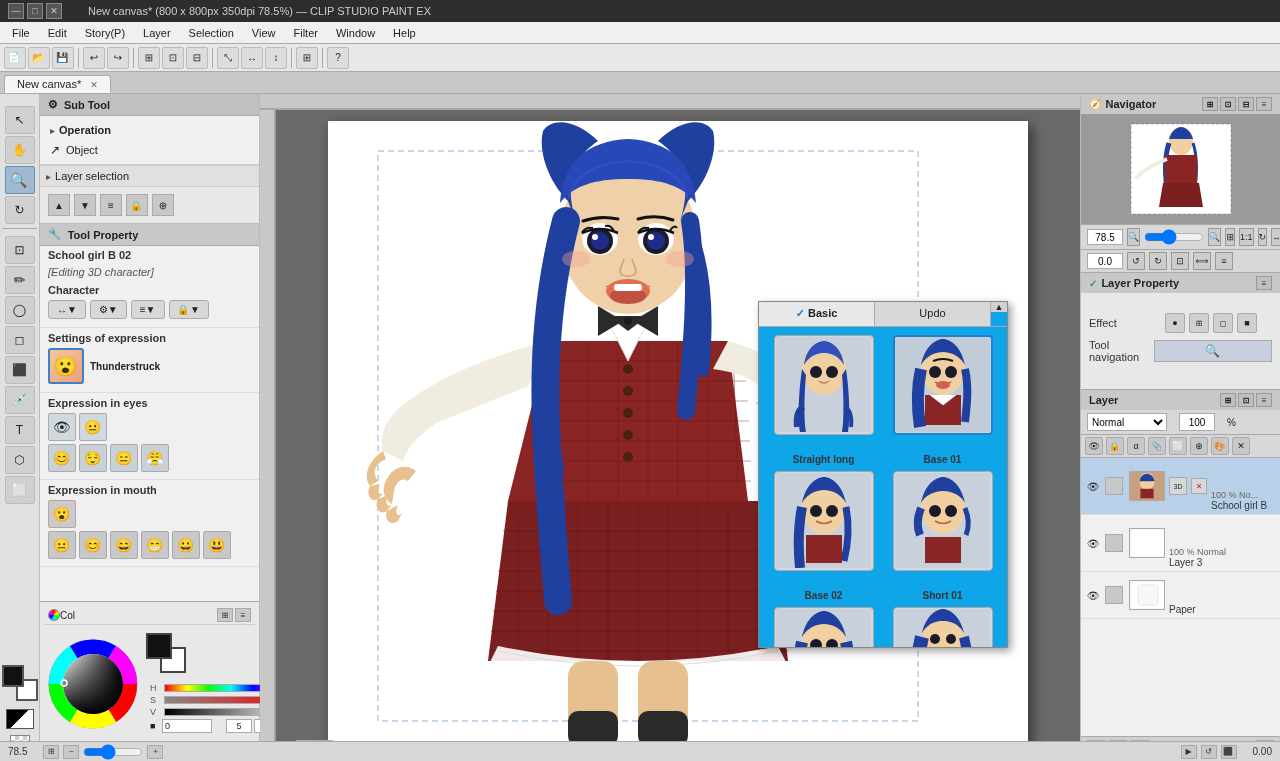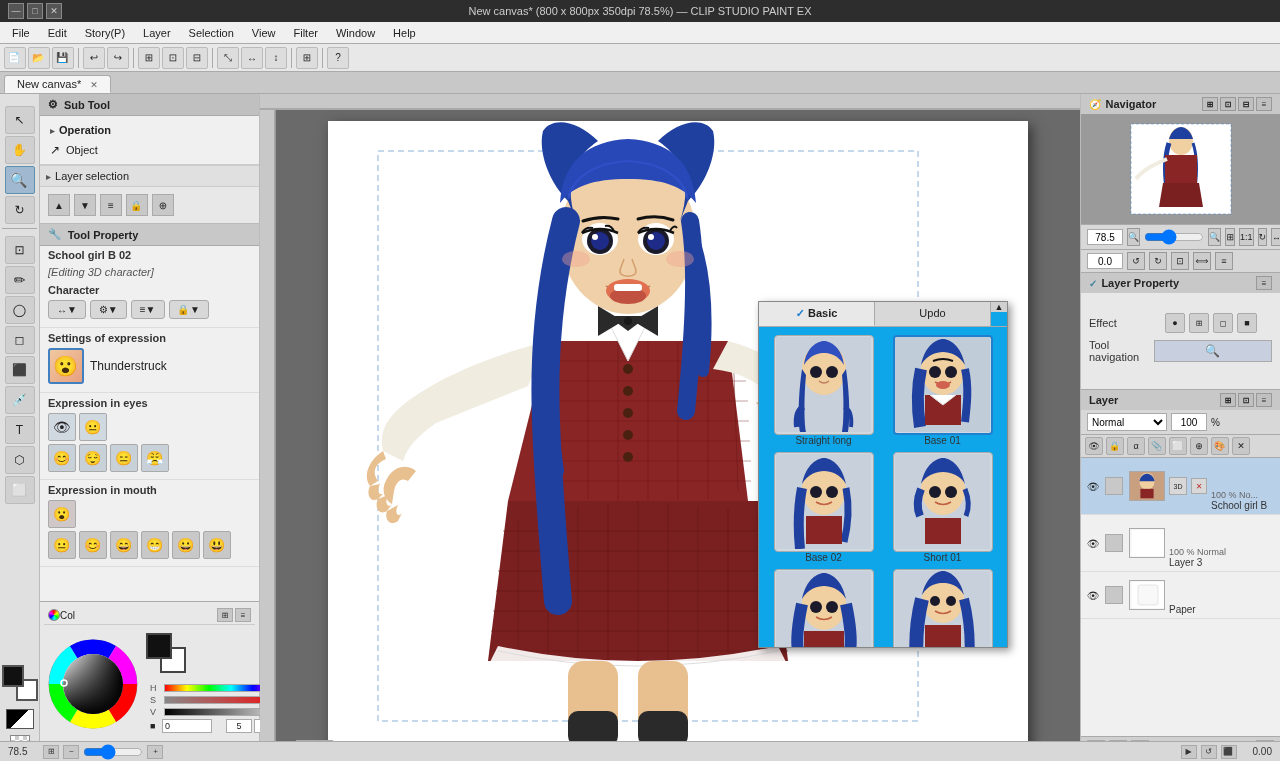--- a/index.html
+++ b/index.html
@@ -1,20 +1,20 @@
 <!DOCTYPE html>
 <html><head>
   <meta charset="utf-8">
   <style>
     * { margin: 0; padding: 0; box-sizing: border-box; }
     body { width: 1280px; height: 761px; overflow: hidden; background: #4a4a4a; font-family: 'Arial', sans-serif; font-size: 11px; color: #222; user-select: none; }
 
     
     #titlebar { height: 22px; background: #2d2d2d; display: flex; align-items: center; justify-content: space-between; padding: 0 8px; color: #ccc; font-size: 11px; }
-    #titlebar-title { flex: 1; text-align: center; }
+    #titlebar-title { flex: 1; }
     .title-btn { width: 16px; height: 16px; background: #555; border: 1px solid #888; display: flex; align-items: center; justify-content: center; font-size: 9px; color: #ccc; cursor: pointer; }
 
     
     #menubar { height: 22px; background: #f0f0f0; border-bottom: 1px solid #aaa; display: flex; align-items: center; padding: 0 4px; gap: 2px; }
     .menu-item { padding: 2px 8px; font-size: 11px; cursor: pointer; border-radius: 2px; }
 
     
     #toolbar { height: 28px; background: #e8e8e8; border-bottom: 1px solid #aaa; display: flex; align-items: center; padding: 0 4px; gap: 2px; }
     .toolbar-btn { width: 22px; height: 22px; background: #ddd; border: 1px solid #bbb; display: flex; align-items: center; justify-content: center; font-size: 10px; cursor: pointer; border-radius: 2px; }
     .toolbar-sep { width: 1px; height: 20px; background: #aaa; margin: 0 2px; }
@@ -57,21 +57,21 @@
 
     
     #hair-popup { position: absolute; right: 20px; top: 180px; width: 250px; background: #0ea5e9; border: 1px solid #888; box-shadow: 3px 3px 8px rgba(0,0,0,0.4); z-index: 100; }
     #hair-popup-tabs { display: flex; border-bottom: 1px solid #aaa; }
     .hair-tab { flex: 1; padding: 5px 8px; text-align: center; cursor: pointer; font-size: 11px; background: #d8d8d8; border-right: 1px solid #aaa; }
     .hair-tab.active { background: #e8e8e8; border-bottom: 1px solid #e8e8e8; font-weight: bold; }
     #hair-grid { display: grid; grid-template-columns: 1fr 1fr; gap: 6px; padding: 8px; max-height: 320px; overflow-y: auto; }
     .hair-item { display: flex; flex-direction: column; align-items: center; cursor: pointer; }
     .hair-thumb { width: 100px; height: 100px; background: #d0d8e0; border: 1px solid #aaa; border-radius: 4px; display: flex; align-items: center; justify-content: center; overflow: hidden; }
     .hair-thumb.selected { border: 2px solid #2080d0; }
-    .hair-label { font-size: 10px; margin-top: 0; color: #333; text-align: center; }
+    .hair-label { font-size: 10px; margin-top: 19px; color: #333; text-align: center; font-weight: bold; }
 
     
     #right-panel { width: 200px; background: #e8e8e8; border-left: 1px solid #bbb; display: flex; flex-direction: column; }
 
     
     #navigator-panel { border-bottom: 1px solid #aaa; }
     #nav-header { background: #c8c8c8; padding: 3px 8px; display: flex; align-items: center; gap: 4px; font-weight: bold; font-size: 11px; }
     #nav-preview { background: #9a9a9a; height: 110px; display: flex; align-items: center; justify-content: center; overflow: hidden; position: relative; }
     #nav-controls { padding: 3px 6px; display: flex; align-items: center; gap: 4px; background: #d8d8d8; border-top: 1px solid #aaa; }
     .nav-input { width: 36px; height: 16px; background: white; border: 1px solid #aaa; font-size: 10px; text-align: center; padding: 1px; }
@@ -83,21 +83,21 @@
     #layer-prop-body { padding: 20px 8px; }
     .lp-row { display: flex; align-items: center; gap: 6px; margin-bottom: 6px; }
     .lp-label { font-size: 11px; color: #333; width: 70px; }
     .lp-icons { display: flex; gap: 4px; }
     .lp-icon { width: 20px; height: 20px; background: #d0d0d0; border: 1px solid #aaa; display: flex; align-items: center; justify-content: center; font-size: 10px; cursor: pointer; border-radius: 2px; }
     .lp-nav-input { width: 140px; height: 22px; background: #c8d0e0; border: 1px solid #aaa; display: flex; align-items: center; justify-content: center; font-size: 10px; cursor: pointer; }
 
     
     #layer-panel { flex: 1; display: flex; flex-direction: column; overflow: hidden; }
     #layer-header { background: #c8c8c8; padding: 3px 8px; display: flex; align-items: center; gap: 4px; font-weight: bold; font-size: 11px; }
-    #layer-controls { background: #d8d8d8; padding: 3px 6px; display: flex; align-items: center; gap: 4px; border-bottom: 1px solid #aaa; }
+    #layer-controls { background: #d8d8d8; padding: 3px 6px; display: flex; align-items: center; gap: 12px; border-bottom: 1px solid #aaa; }
     .blend-select { width: 80px; height: 18px; background: white; border: 1px solid #aaa; font-size: 10px; }
     .opacity-input { width: 36px; height: 18px; background: white; border: 1px solid #aaa; font-size: 10px; text-align: center; }
     #layer-toolbar { background: #d8d8d8; padding: 2px 4px; display: flex; align-items: center; gap: 3px; border-bottom: 1px solid #aaa; flex-wrap: wrap; }
     .layer-tool-btn { width: 18px; height: 18px; background: #c8c8c8; border: 1px solid #aaa; display: flex; align-items: center; justify-content: center; font-size: 9px; cursor: pointer; border-radius: 2px; }
     #layer-list { flex: 1; overflow-y: auto; background: #f0f0f0; }
     .layer-item { display: flex; align-items: center; padding: 3px 4px; border-bottom: 1px solid #ddd; cursor: pointer; gap: 4px; }
     .layer-item.active { background: #b8d0e8; }
     .layer-vis { width: 16px; height: 16px; display: flex; align-items: center; justify-content: center; font-size: 10px; cursor: pointer; }
     .layer-thumb { width: 36px; height: 30px; background: #ddd; border: 1px solid #aaa; display: flex; align-items: center; justify-content: center; font-size: 8px; overflow: hidden; }
     .layer-thumb.char { background: linear-gradient(135deg, #c8a080 30%, #8090b0 70%); }
@@ -256,21 +256,21 @@
           <div class="char-btn">↔▼</div>
           <div class="char-btn">⚙▼</div>
           <div class="char-btn">≡▼</div>
           <div class="char-btn">🔒▼</div>
         </div>
       </div>
       <div class="prop-section">
         <div class="prop-section-title">Settings of expression</div>
         <div style="display:flex; align-items:center; gap:6px; margin:4px 0;">
           <div class="expr-thumb active" style="background: linear-gradient(135deg, #f0c8a0, #e8a080); font-size:20px;">😮</div>
-          <span style="font-size:12px;">Thunderstruck</span>
+          <span style="font-size:10px;font-weight:bold;">Thunderstruck</span>
         </div>
       </div>
       <div class="prop-section">
         <div class="prop-section-title">Expression in eyes</div>
         <div class="expr-row">
           <div class="expr-thumb-sm" style="background:#d0d8e0;">👁</div>
           <div class="expr-thumb-sm" style="background:#d0d8e0;">😐</div>
         </div>
         <div class="expr-row">
           <div class="expr-thumb-sm" style="background:#c8d0d8;">😊</div>

